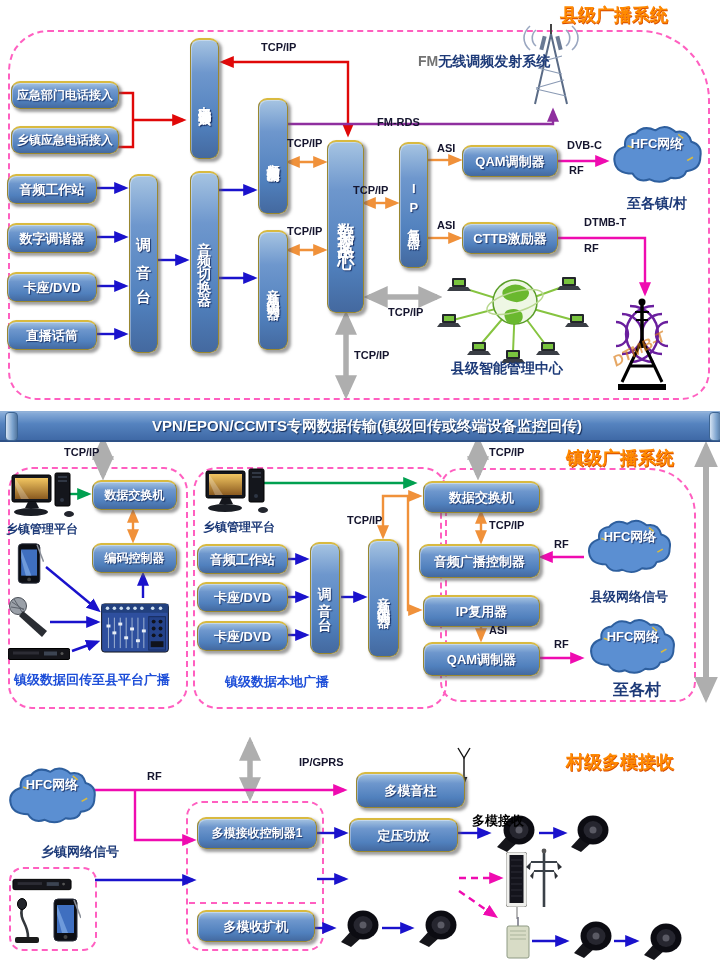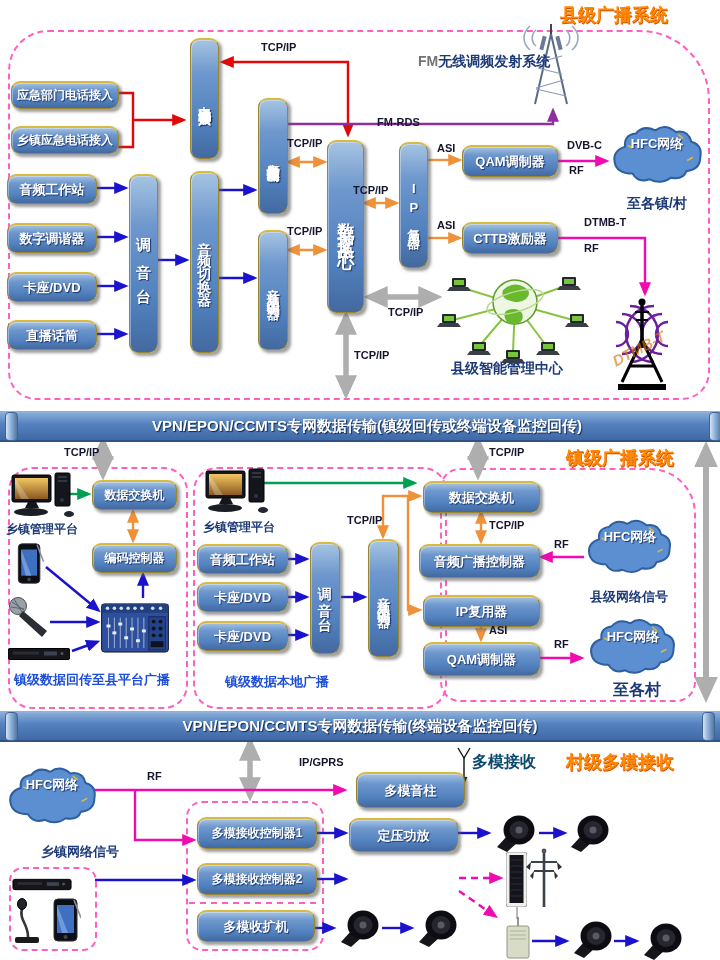--- a/index.html
+++ b/index.html
@@ -398,30 +398,26 @@
   <div class="nav" style="left:590px;top:588px;">县级网络信号</div>
   <div class="cloudtxt" style="left:603px;top:630px;width:60px;">HFC网络</div>
   <div class="nav" style="left:613px;top:680px;font-size:16px;">至各村</div>
 
   <span class="lbl" style="left:347px;top:514px;">TCP/IP</span>
   <span class="lbl" style="left:489px;top:519px;">TCP/IP</span>
   <span class="lbl" style="left:489px;top:624px;">ASI</span>
   <span class="lbl" style="left:554px;top:538px;">RF</span>
   <span class="lbl" style="left:554px;top:638px;">RF</span>
 
-  <div class="band" style="top:711px;">
-      <span>VPN/EPON/CCMTS专网数据传输(终端设备监控回传)</span>
-    </div>
 
   <div class="title" style="left:566px;top:750px;text-align:right;">村级多模接收</div>
   <span class="lbl" style="left:263px;top:756px;padding-left:36px;">IP/GPRS</span>
   <span class="lbl" style="left:147px;top:770px;">RF</span>
   <div class="cloudtxt" style="left:21px;top:778px;width:62px;">HFC网络</div>
   <div class="nav" style="left:14px;top:843px;margin-left:27px;">乡镇网络信号</div>
 
   <div class="bx" style="left:197px;top:817px;width:118px;height:29px;font-size:12px;">多模接收控制器1</div>
-  <div class="bx" style="left:197px;top:863px;width:118px;height:29px;font-size:12px;">多模接收控制器2</div>
   <div class="bx" style="left:197px;top:910px;width:116px;height:29px;">多模收扩机</div>
   <div class="bx" style="left:356px;top:772px;width:107px;height:33px;">多模音柱</div>
   <div class="bx" style="left:349px;top:818px;width:107px;height:31px;">定压功放</div>
-  <span class="lbl" style="left:472px;top:752px;font-size:16px;color:#0c4a6e;">多模接收</span>
+  <span class="lbl" style="left:472px;top:812px;font-size:13px;color:#000000;">多模接收</span>
 
 </div>
 
 </body></html>

